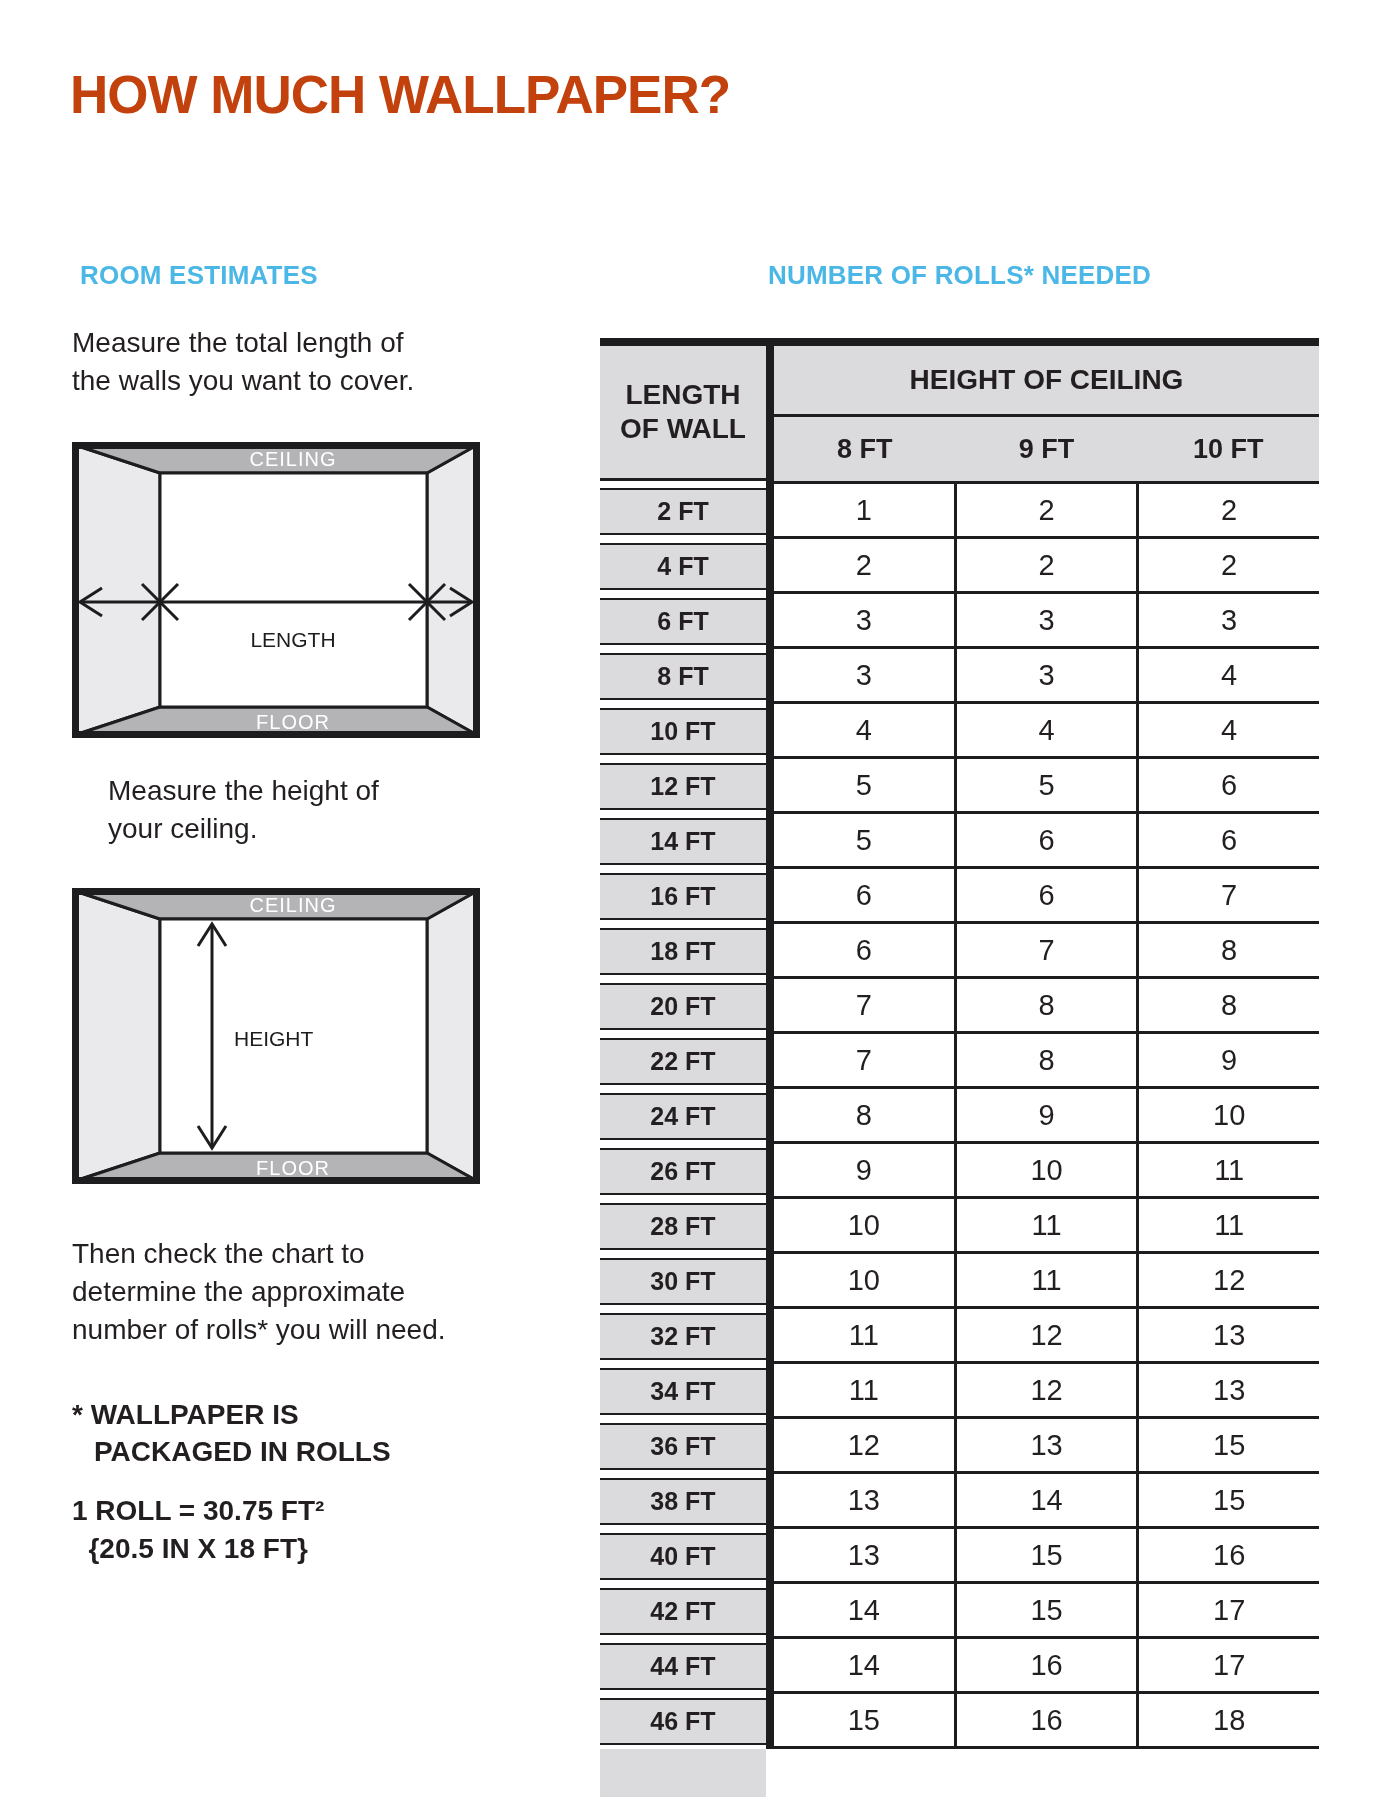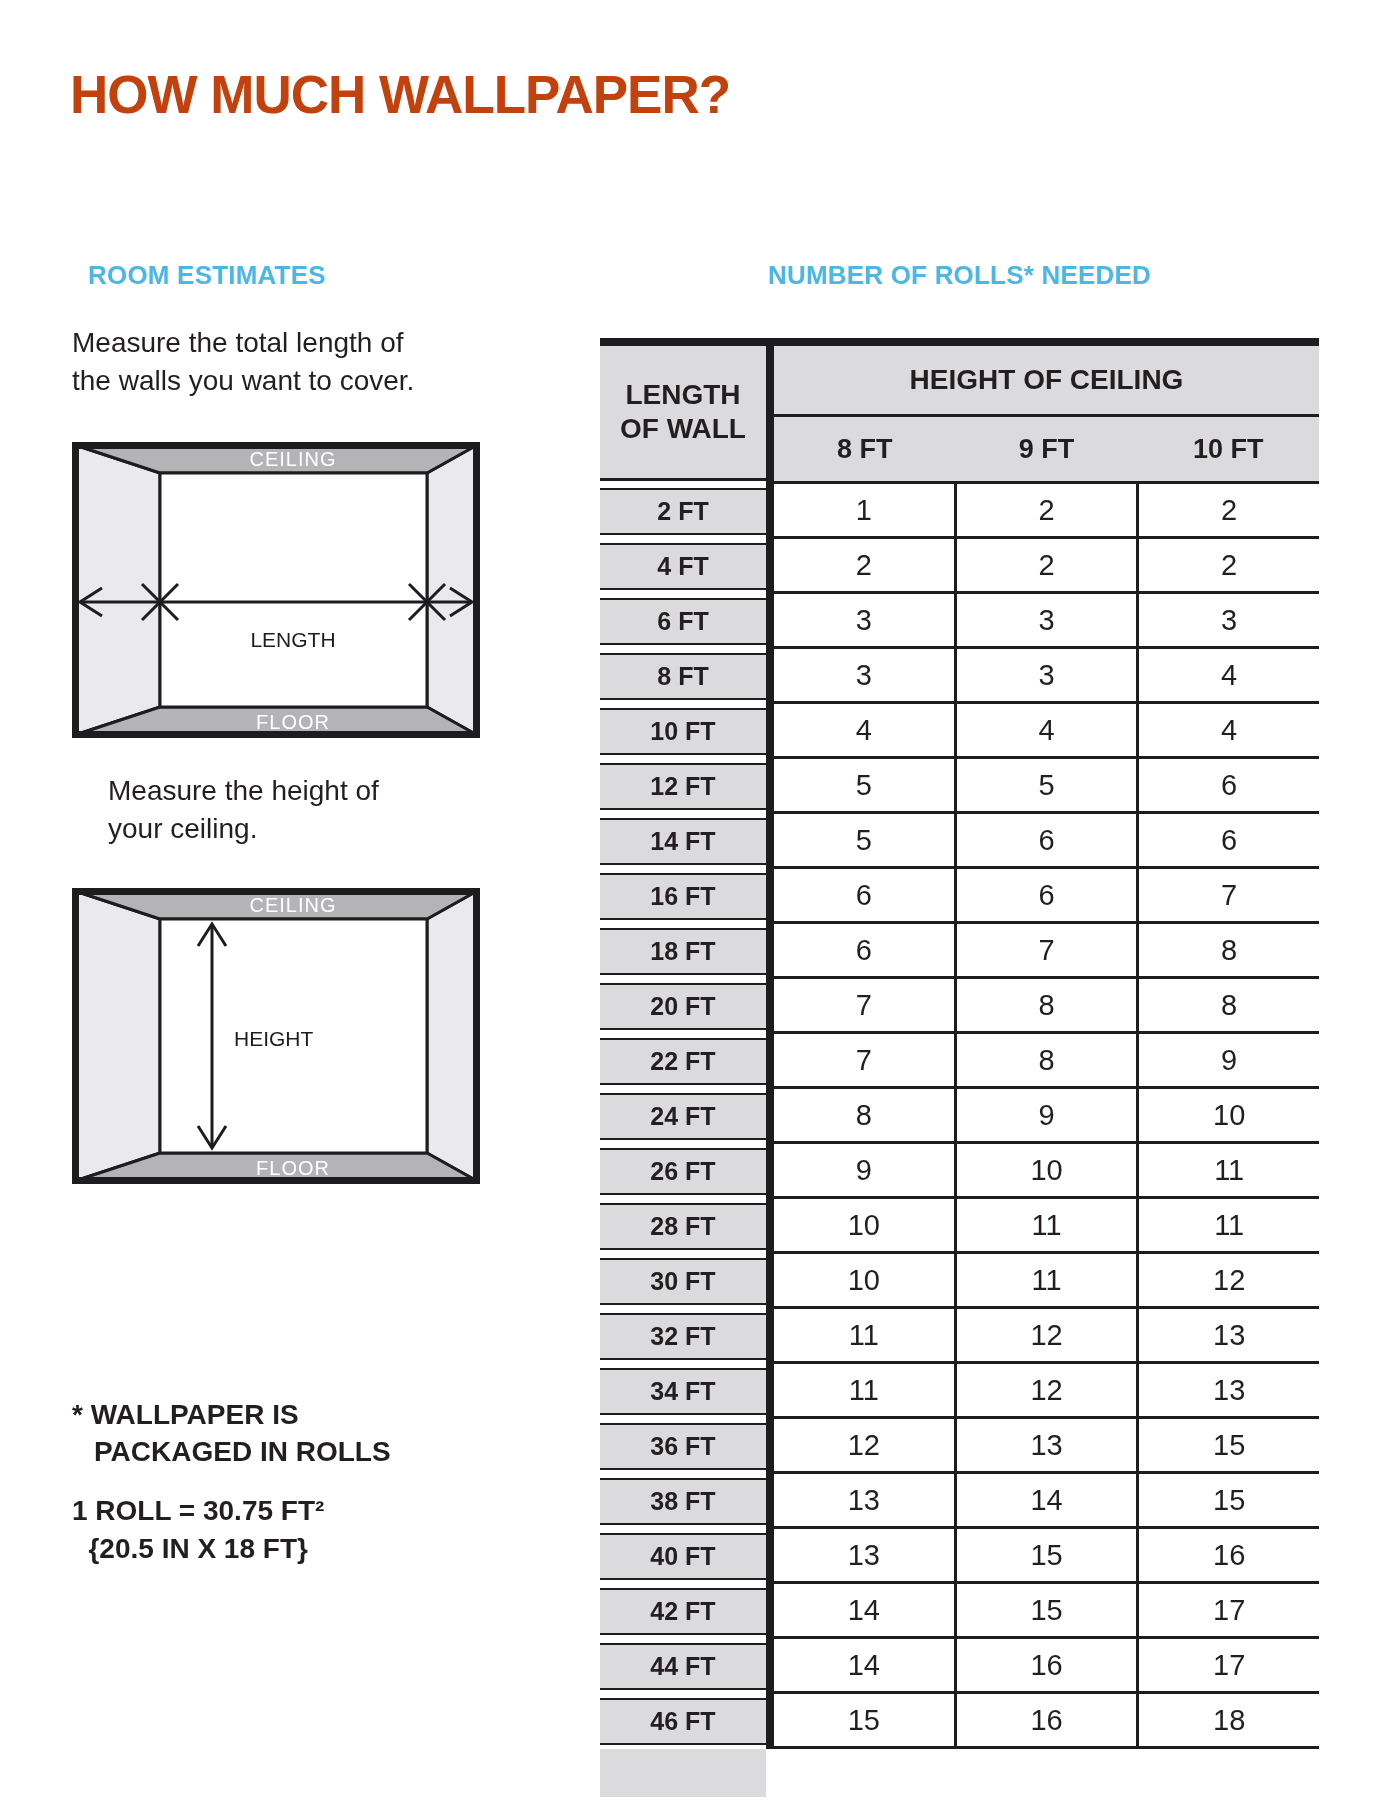--- a/index.html
+++ b/index.html
@@ -36,21 +36,21 @@
 
   svg text{font-family:"Liberation Sans","DejaVu Sans",sans-serif;}
 </style>
 </head>
 <body>
 
 <div id="page">
 
   <div class="abs page-title">HOW MUCH WALLPAPER?</div>
 
-  <div class="abs section-head" style="left:88px;">ROOM ESTIMATES</div>
+  <div class="abs section-head" style="left:80px;">ROOM ESTIMATES</div>
 
   <div class="abs body-copy" style="top:324px;">
     <div>Measure the total length of</div>
     <div>the walls you want to cover.</div>
   </div>
 
   <svg class="abs" style="left:72px;top:442px;" width="408" height="296" viewBox="0 0 408 296">
     <polygon points="3,3 88,31 88,265 3,293" fill="#eaeaec" stroke="#1d1d1f" stroke-width="3"></polygon>
     <polygon points="405,3 355,31 355,265 405,293" fill="#eaeaec" stroke="#1d1d1f" stroke-width="3"></polygon>
     <polygon points="3,3 405,3 355,31 88,31" fill="#b4b4b6" stroke="#1d1d1f" stroke-width="3"></polygon>
@@ -86,20 +86,25 @@
     <g stroke="#1d1d1f" stroke-width="3" fill="none">
       <line x1="140" y1="36" x2="140" y2="260"></line>
       <polyline points="126,58 140,36 154,58"></polyline>
       <polyline points="126,238 140,260 154,238"></polyline>
     </g>
     <text x="221" y="24" font-size="20" fill="#ffffff" text-anchor="middle" letter-spacing="1">CEILING</text>
     <text x="221" y="287" font-size="20" fill="#ffffff" text-anchor="middle" letter-spacing="1">FLOOR</text>
     <text x="162" y="158" font-size="21" fill="#1d1d1f" text-anchor="start">HEIGHT</text>
   </svg>
 
+  <div class="abs body-copy" style="top:1235px;">
+    <div>Then check the chart to</div>
+    <div>determine the approximate</div>
+    <div>number of rolls* you will need.</div>
+  </div>
 
   <div class="abs footnote">
     <div>* WALLPAPER IS</div>
     <div class="ind">PACKAGED IN ROLLS</div>
   </div>
 
   <div class="abs rollsize">
     <div>1 ROLL = 30.75 FT²</div>
     <div>{20.5 IN X 18 FT}</div>
   </div>

